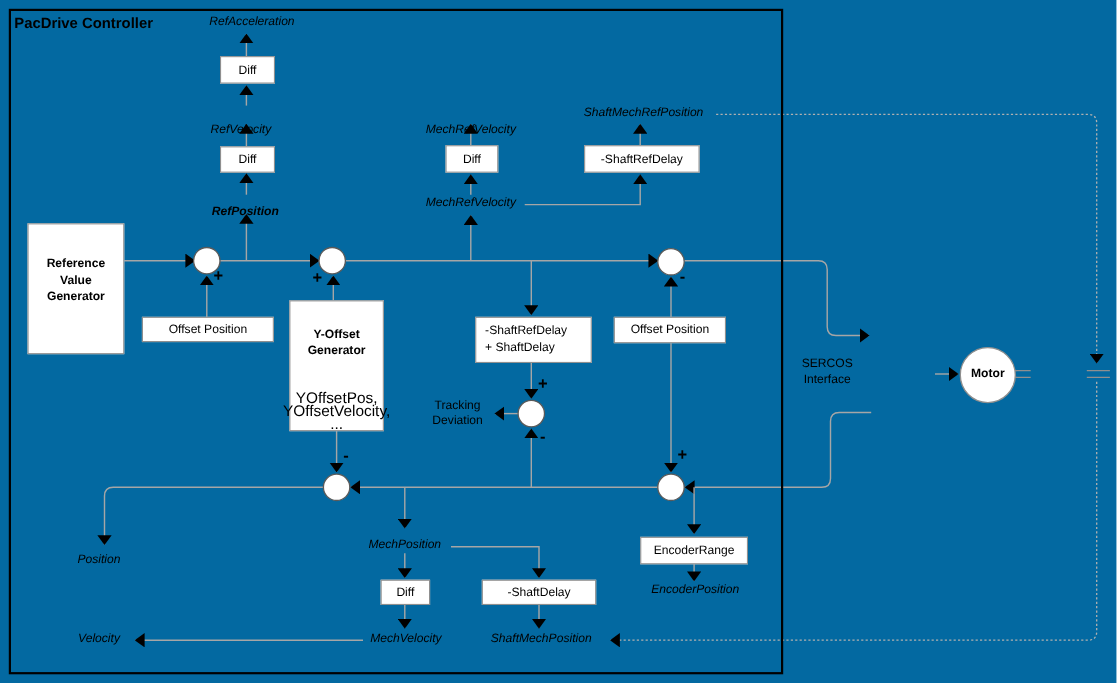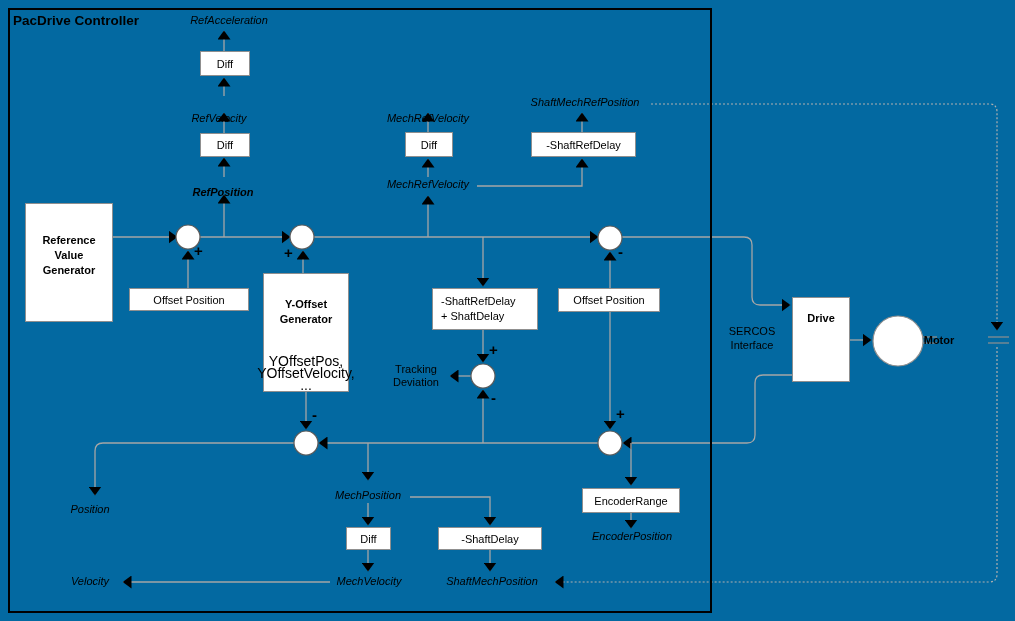--- a/index.html
+++ b/index.html
@@ -124,22 +124,21 @@
   <div class="box bold yoffset" style="left:263px;top:273px;width:86px;height:119px;">
     <div class="ml">Y-Offset
 Generator</div>
     <div class="params ml">YOffsetPos,
 YOffsetVelocity,
 ...</div>
   </div>
   <div class="box" style="left:582px;top:488px;width:98px;height:25px;">EncoderRange</div>
   <div class="box" style="left:346px;top:527px;width:45px;height:23px;">Diff</div>
   <div class="box" style="left:438px;top:527px;width:104px;height:23px;">-ShaftDelay</div>
-  <div class="box bold drive" style="left:792px;top:297px;width:58px;height:85px;">Drive</div>
-  <div class="motor-lbl" style="left:873px;top:334px;width:50px;padding-left:41px;">Motor</div>
+  <div class="motor-lbl" style="left:873px;top:334px;width:50px;">Motor</div>
 
   <div class="lbl" style="left:181px;top:14px;width:96px;">RefAcceleration</div>
   <div class="lbl" style="left:189px;top:96px;width:60px;margin-top:16px;">RefVelocity</div>
   <div class="lbl" style="left:189px;top:186px;width:68px;font-weight:bold;">RefPosition</div>
   <div class="lbl" style="left:379px;top:96px;width:98px;margin-top:16px;">MechRefVelocity</div>
   <div class="lbl" style="left:379px;top:178px;width:98px;">MechRefVelocity</div>
   <div class="lbl" style="left:524px;top:96px;width:122px;">ShaftMechRefPosition</div>
   <div class="lbl plain ml" style="left:386px;top:363px;width:60px;">Tracking
 Deviation</div>
   <div class="lbl" style="left:66px;top:503px;width:48px;">Position</div>

